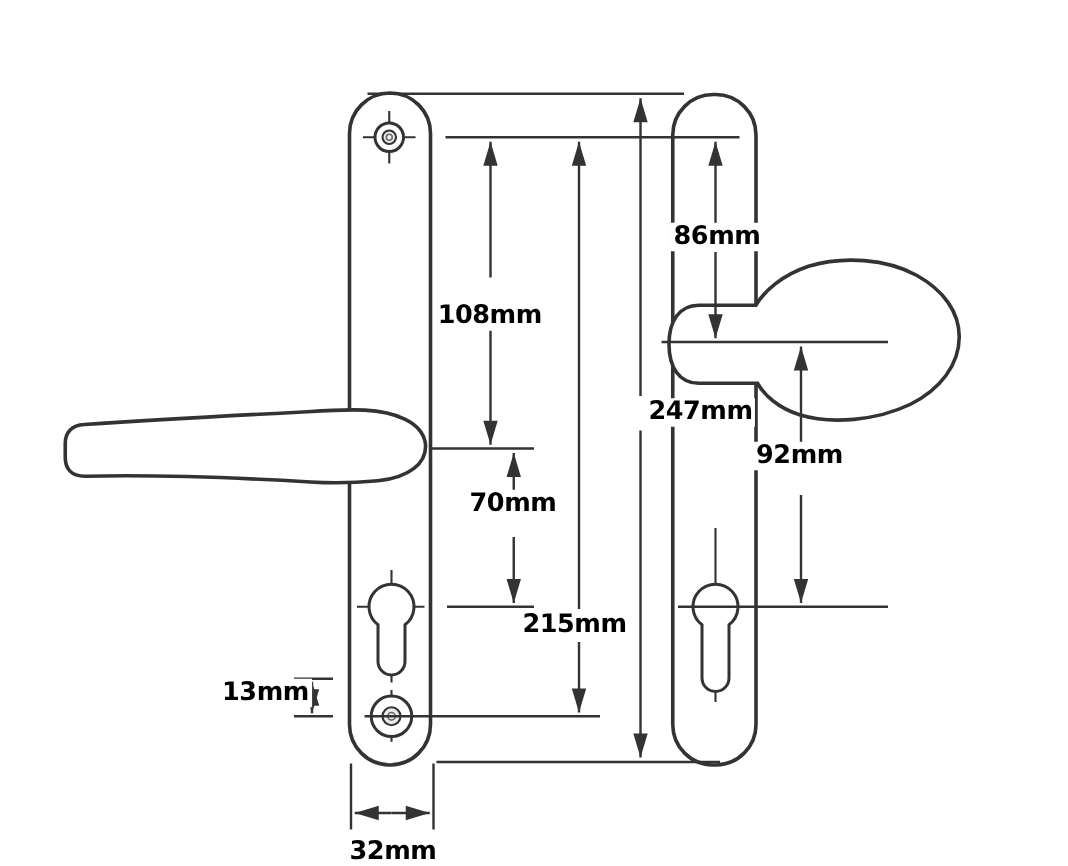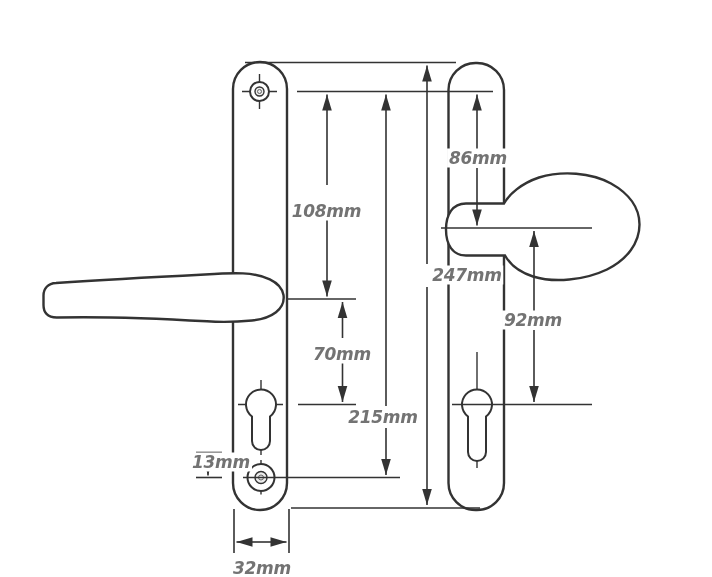--- a/index.html
+++ b/index.html
@@ -11,25 +11,24 @@
     font-family:"DejaVu Sans","Liberation Sans",sans-serif;
   }
   .canvas svg{position:absolute;left:0;top:0;}
   .dim-label{
     position:absolute;
     transform:translate(-50%,-50%);
     font-weight:700;
     font-size:17px;
     line-height:1;
     letter-spacing:-0.3px;
-    color:#737373;
+    color:#000000;
     background:#fff;
     padding:1px 2px;
     white-space:nowrap;
-    font-style:italic;
   }
 </style>
 </head>
 <body>
 
 <div class="canvas">
 
   <svg width="712" height="577" viewBox="0 0 712 577">
     <defs>
       <marker id="ah" markerUnits="userSpaceOnUse" markerWidth="20" markerHeight="12" refX="18" refY="6" orient="auto">
@@ -135,23 +134,23 @@
       <line x1="261" y1="542" x2="286.5" y2="542" marker-end="url(#ah)"></line>
     </g>
   </svg>
 
   <div class="dim-label" style="left:326.5px;top:211px;">108mm</div>
 
   <div class="dim-label" style="left:478px;top:158px;">86mm</div>
 
   <div class="dim-label" style="left:419px;top:275px;margin-left:48px;">247mm</div>
 
-  <div class="dim-label" style="left:533px;top:320px;text-align:right;">92mm</div>
+  <div class="dim-label" style="left:533px;top:304px;text-align:right;">92mm</div>
 
-  <div class="dim-label" style="left:342px;top:354px;">70mm</div>
+  <div class="dim-label" style="left:342px;top:336px;">70mm</div>
 
   <div class="dim-label" style="left:383px;top:417px;">215mm</div>
 
-  <div class="dim-label" style="left:177px;top:462px;margin-left:44px;">13mm</div>
+  <div class="dim-label" style="left:177px;top:462px;">13mm</div>
 
   <div class="dim-label" style="left:262px;top:528px;margin-top:40px;">32mm</div>
 
 </div>
 
 </body></html>

